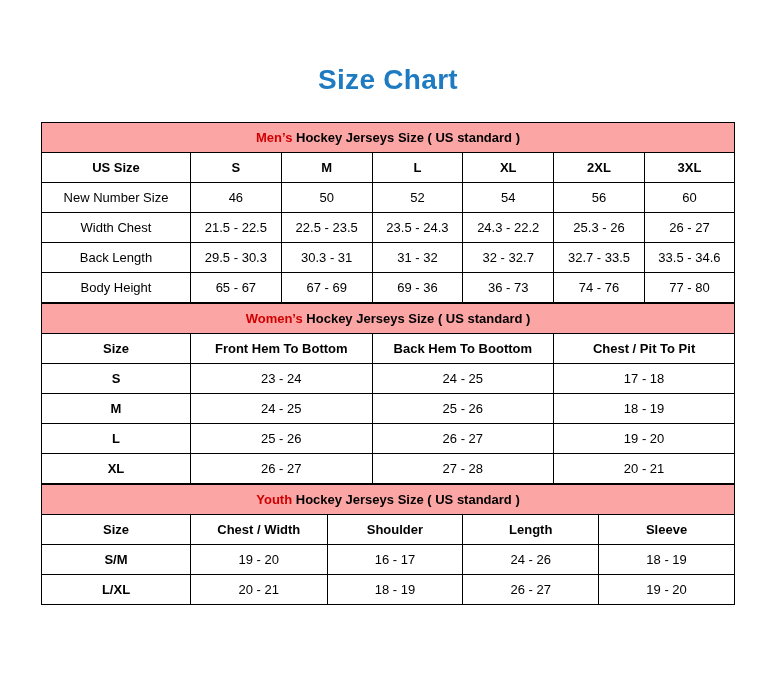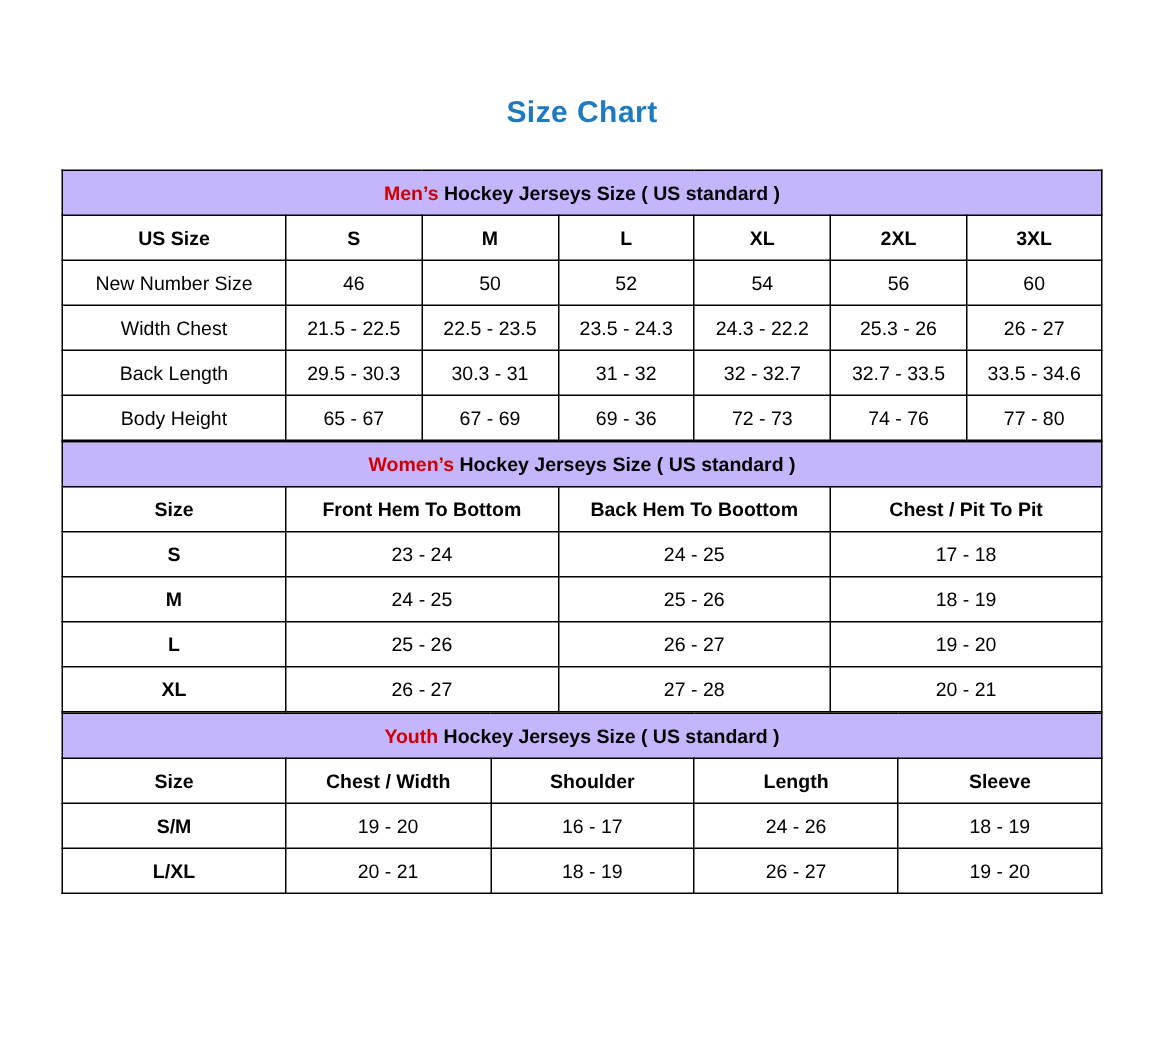--- a/index.html
+++ b/index.html
@@ -15,21 +15,21 @@
   }
   .page {
     width: 776px;
     height: 692px;
     position: relative;
     box-sizing: border-box;
   }
   .title {
     text-align: center;
     color: #1f7bc1;
-    font-size: 20px;
+    font-size: 28px;
     font-weight: bold;
     padding-top: 64px;
     padding-bottom: 0;
     letter-spacing: 0.3px;
   }
   .chart-wrap {
     margin: 26px auto 0 auto;
     width: 694px;
   }
   table.chart {
@@ -39,21 +39,21 @@
   }
   table.chart td {
     border: 1px solid #000000;
     font-size: 13px;
     text-align: center;
     height: 25px;
     padding: 2px 2px;
     vertical-align: middle;
   }
   td.section {
-    background: #c4b5fd;
+    background: #fca5a5;
     font-weight: bold;
     font-size: 14.5px;
     height: 30px;
   }
   td.section .hl {
     color: #d00000;
   }
   td.hdr {
     font-weight: bold;
   }
@@ -124,21 +124,21 @@
           <td>31 - 32</td>
           <td>32 - 32.7</td>
           <td>32.7 - 33.5</td>
           <td>33.5 - 34.6</td>
         </tr>
         <tr>
           <td class="rowlabel">Body Height</td>
           <td>65 - 67</td>
           <td>67 - 69</td>
           <td>69 - 36</td>
-          <td>72 - 73</td>
+          <td>36 - 73</td>
           <td>74 - 76</td>
           <td>77 - 80</td>
         </tr>
       </tbody>
     </table>
 
     <table class="chart">
       <colgroup>
         <col style="width:21.5%">
           <col style="width:26.2%">

